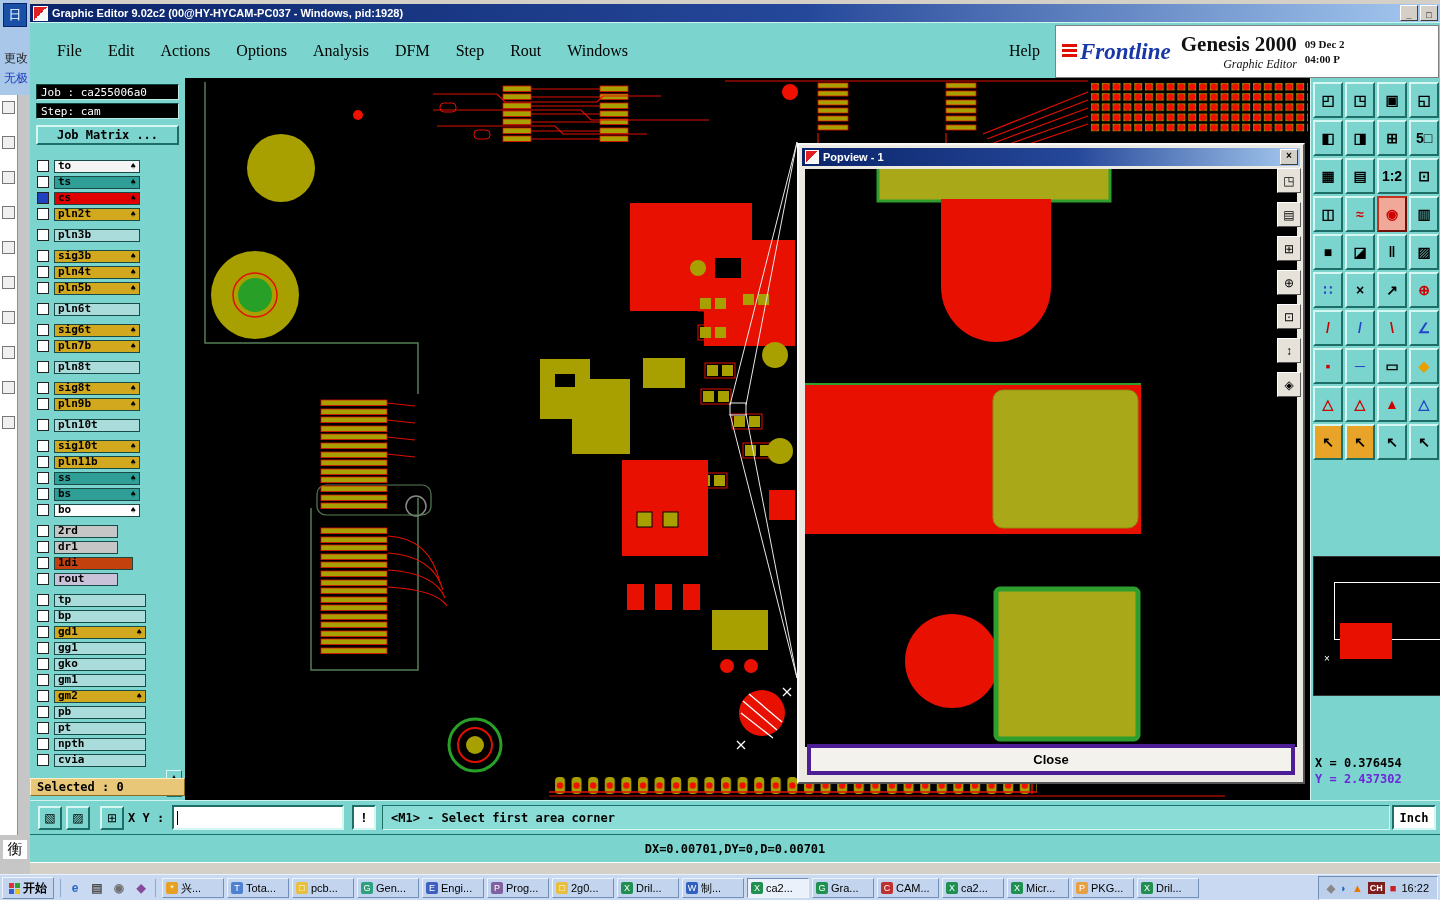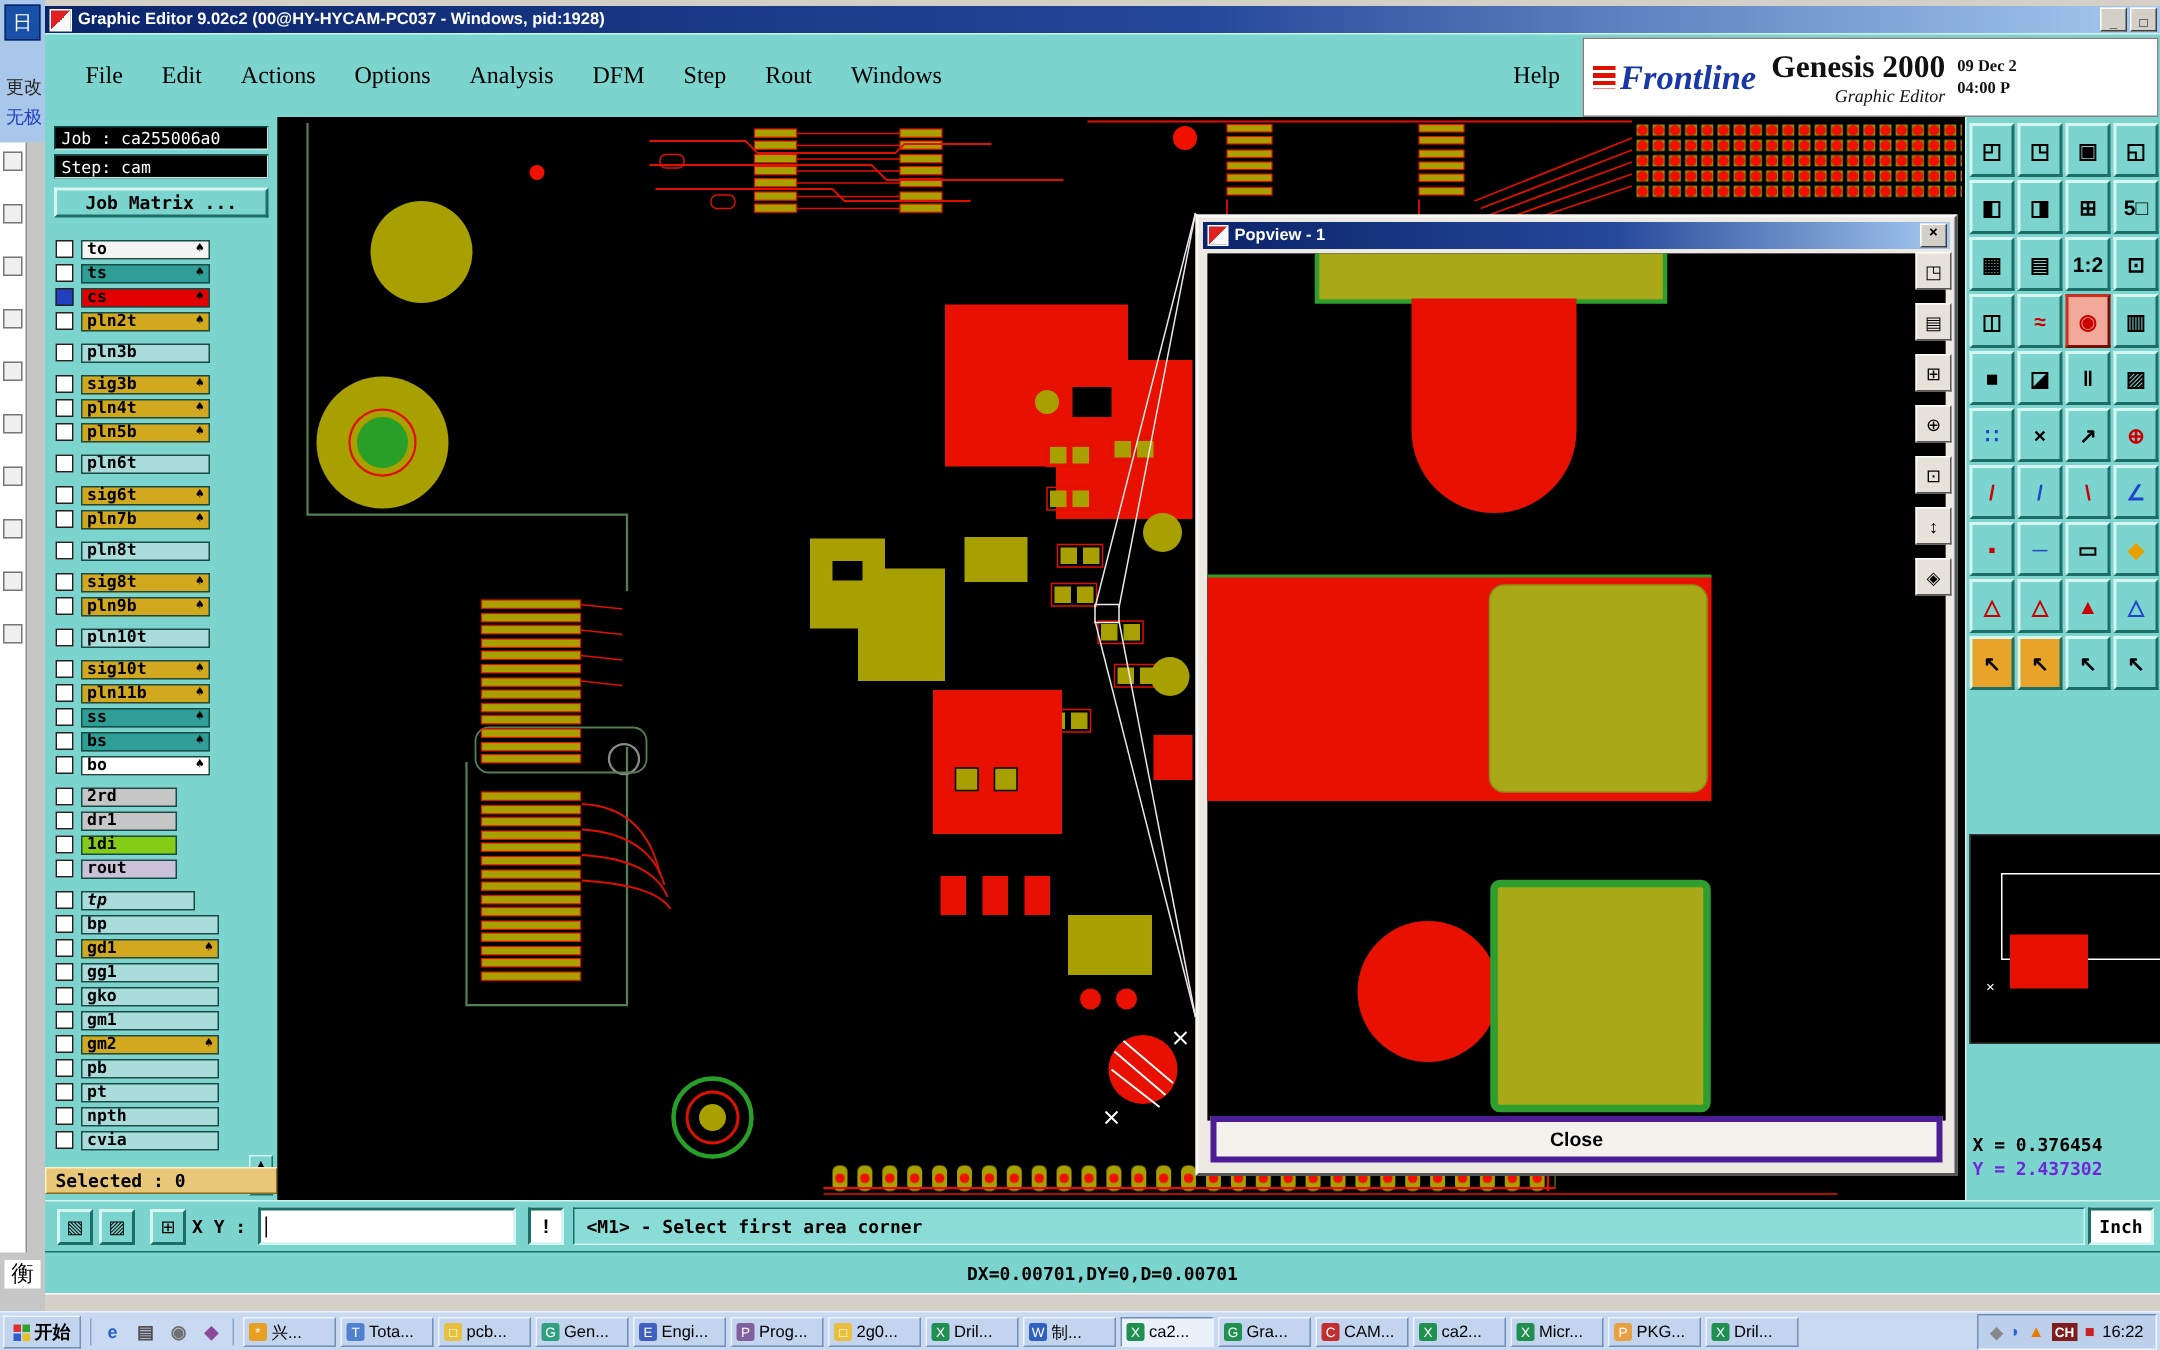--- a/index.html
+++ b/index.html
@@ -379,33 +379,33 @@
           </div>
         </div>
         <div class="layer-row">
           <div class="layer-cb"></div>
           <div class="layer-box" style="background: rgb(198, 198, 198); width: 64px;">
             <span class="lname">dr1</span>
           </div>
         </div>
         <div class="layer-row">
           <div class="layer-cb"></div>
-          <div class="layer-box" style="background: #84cc16; width: 64px;">
+          <div class="layer-box" style="background: #c2410c; width: 79px;">
             <span class="lname">1di</span>
           </div>
         </div>
         <div class="layer-row">
           <div class="layer-cb"></div>
           <div class="layer-box" style="background: rgb(201, 194, 216); width: 64px;">
             <span class="lname">rout</span>
           </div>
         </div>
         <div class="layer-row gap">
           <div class="layer-cb"></div>
-          <div class="layer-box" style="background: rgb(170, 220, 220); width: 76px; font-style: italic;">
+          <div class="layer-box" style="background: rgb(170, 220, 220); width: 92px;">
             <span class="lname">tp</span>
           </div>
         </div>
         <div class="layer-row">
           <div class="layer-cb"></div>
           <div class="layer-box" style="background: rgb(170, 220, 220); width: 92px;">
             <span class="lname">bp</span>
           </div>
         </div>
         <div class="layer-row">

